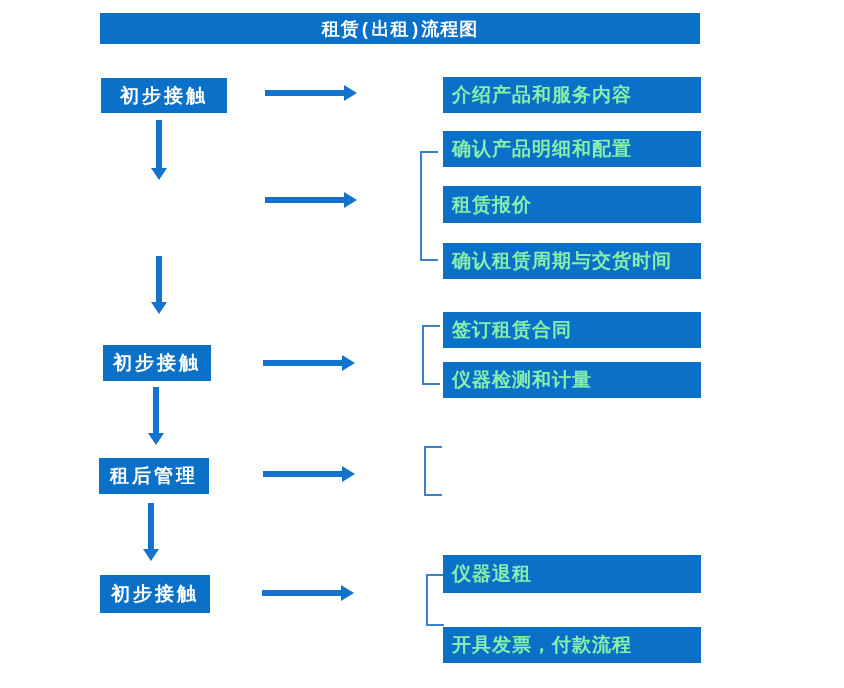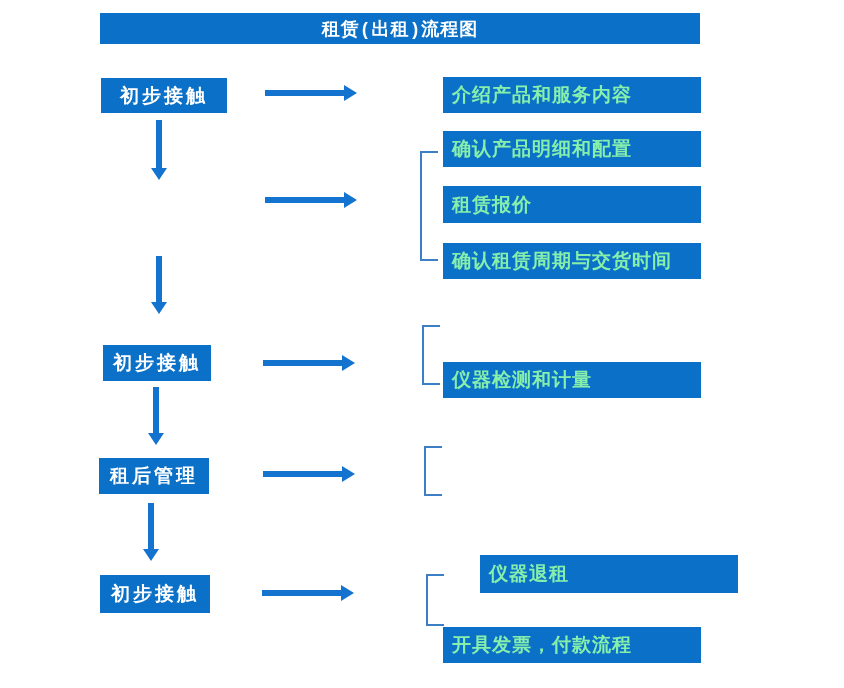--- a/index.html
+++ b/index.html
@@ -94,19 +94,20 @@
   <div class="bracket" style="left:422px;top:325px;height:60px;"></div>
   <div class="bracket" style="left:424px;top:446px;height:50px;"></div>
   <div class="bracket" style="left:426px;top:574px;height:52px;"></div>
 
   <div class="detail-box" style="top:77px;height:36px;">介绍产品和服务内容</div>
 
   <div class="detail-box" style="top:131px;height:36px;">确认产品明细和配置</div>
   <div class="detail-box" style="top:186px;height:37px;">租赁报价</div>
   <div class="detail-box" style="top:243px;height:36px;">确认租赁周期与交货时间</div>
 
+  <div class="detail-box" style="top:312px;height:36px;">签订租赁合同</div>
   <div class="detail-box" style="top:362px;height:36px;">仪器检测和计量</div>
 
 
-  <div class="detail-box" style="top:555px;height:38px;margin-left:37px;">仪器退租</div>
+  <div class="detail-box" style="top:555px;height:38px;">仪器退租</div>
   <div class="detail-box" style="top:627px;height:36px;">开具发票，付款流程</div>
 
 </div>
 
 </body></html>

